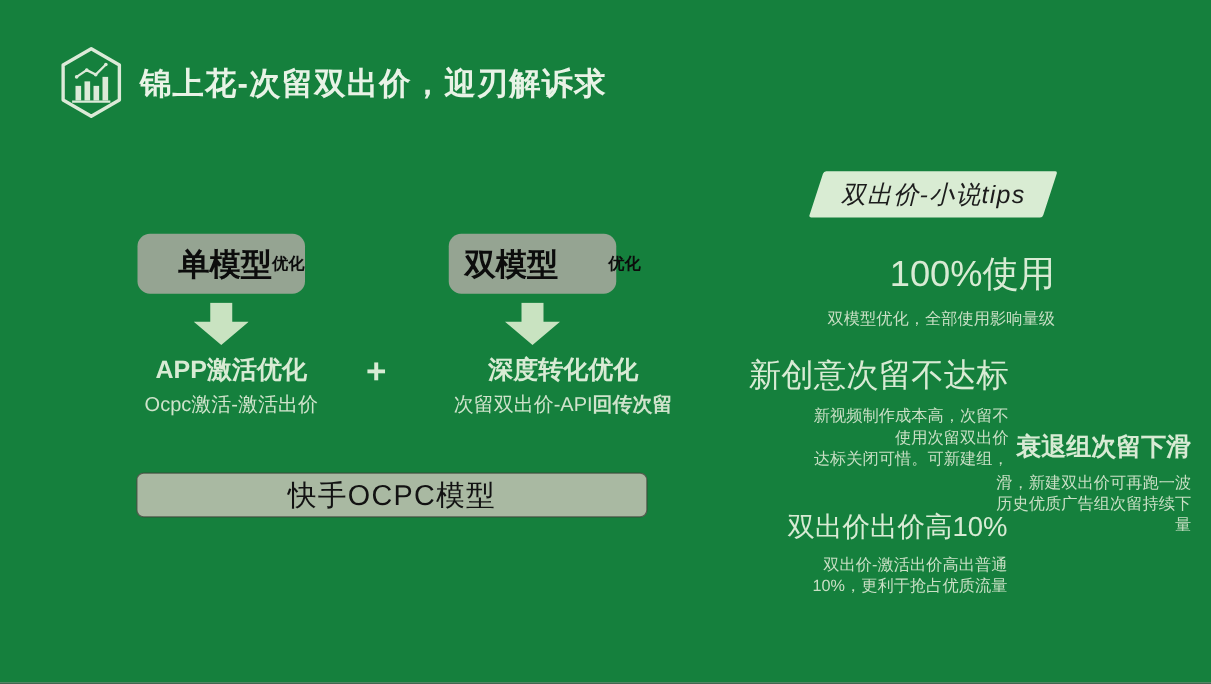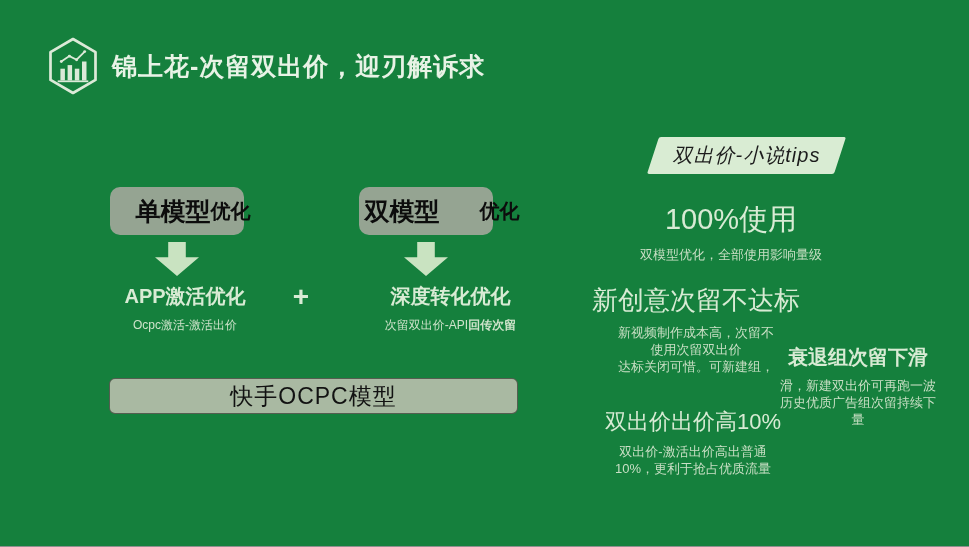--- a/index.html
+++ b/index.html
@@ -18,34 +18,34 @@
     color:#e8f3e6;white-space:nowrap;
   }
   
   .model-box{
     position:absolute;width:134px;height:48px;
     background:#95a492;border-radius:10px;
     display:flex;align-items:center;justify-content:center;
     color:#0c0c0c;white-space:nowrap;
   }
   .model-box .main{font-size:25px;font-weight:700;margin-left:32px;}
-  .model-box .suffix{font-size:20px;font-weight:700;}
+  .model-box .suffix{font-size:13px;font-weight:700;}
   .box-single{left:110px;top:187px;}
   .box-double{left:359px;top:187px;gap:40px;}
   .down-arrow{
     position:absolute;width:44px;height:34px;background:#c9e3c1;
     clip-path:polygon(30% 0,70% 0,70% 45%,100% 45%,50% 100%,0 45%,30% 45%);
   }
   .arrow-1{left:155px;top:242px;}
   .arrow-2{left:404px;top:242px;}
   .branch{position:absolute;text-align:center;color:#d8ebd4;}
   .branch-left{left:105px;top:284px;width:160px;}
   .branch-right{left:348px;top:284px;width:205px;}
   .branch .b-head{font-size:20px;font-weight:700;line-height:24px;}
-  .branch .b-sub{font-size:12px;font-weight:400;line-height:22px;margin-top:6px;color:#cfe3cb;white-space:nowrap;}
+  .branch .b-sub{font-size:16px;font-weight:400;line-height:22px;margin-top:6px;color:#cfe3cb;white-space:nowrap;}
   .branch .b-sub b{font-weight:700;}
   .plus-sign{
     position:absolute;left:281px;top:281px;width:40px;
     text-align:center;font-size:28px;font-weight:700;color:#d8ebd4;
   }
   .result-box{
     position:absolute;left:109px;top:378px;width:407px;height:34px;
     background:#a9b9a2;border:1px solid rgba(15,20,12,.55);border-radius:6px;
     display:flex;align-items:center;justify-content:center;
     font-size:23px;color:#121212;letter-spacing:1px;
@@ -54,21 +54,21 @@
   .banner{
     position:absolute;left:653px;top:137px;width:187px;height:37px;
     background:#d9ecd3;transform:skewX(-18deg);border-radius:2px;
   }
   .banner-text{
     position:absolute;left:653px;top:137px;width:187px;height:37px;
     display:flex;align-items:center;justify-content:center;
     font-size:20px;font-style:italic;font-weight:500;color:#1c1c1c;
     letter-spacing:1px;white-space:nowrap;
   }
-  .tip{position:absolute;text-align:center;}
+  .tip{position:absolute;text-align:right;}
   .tip-head{color:#d8ebd4;font-weight:300;white-space:nowrap;}
   .tip-sub{color:#c9dfc5;font-size:13px;line-height:17px;margin-top:6px;}
   .tip-1{left:618px;top:200px;width:226px;}
   .tip-1 .tip-head{font-size:29px;}
   .tip-2{left:585px;top:283px;width:222px;}
   .tip-2 .tip-head{font-size:26px;}
   .tip-3{left:763px;top:344px;width:190px;}
   .tip-3 .tip-head{font-size:20px;font-weight:bold;}
   .tip-4{left:580px;top:407px;width:226px;}
   .tip-4 .tip-head{font-size:22px;}

